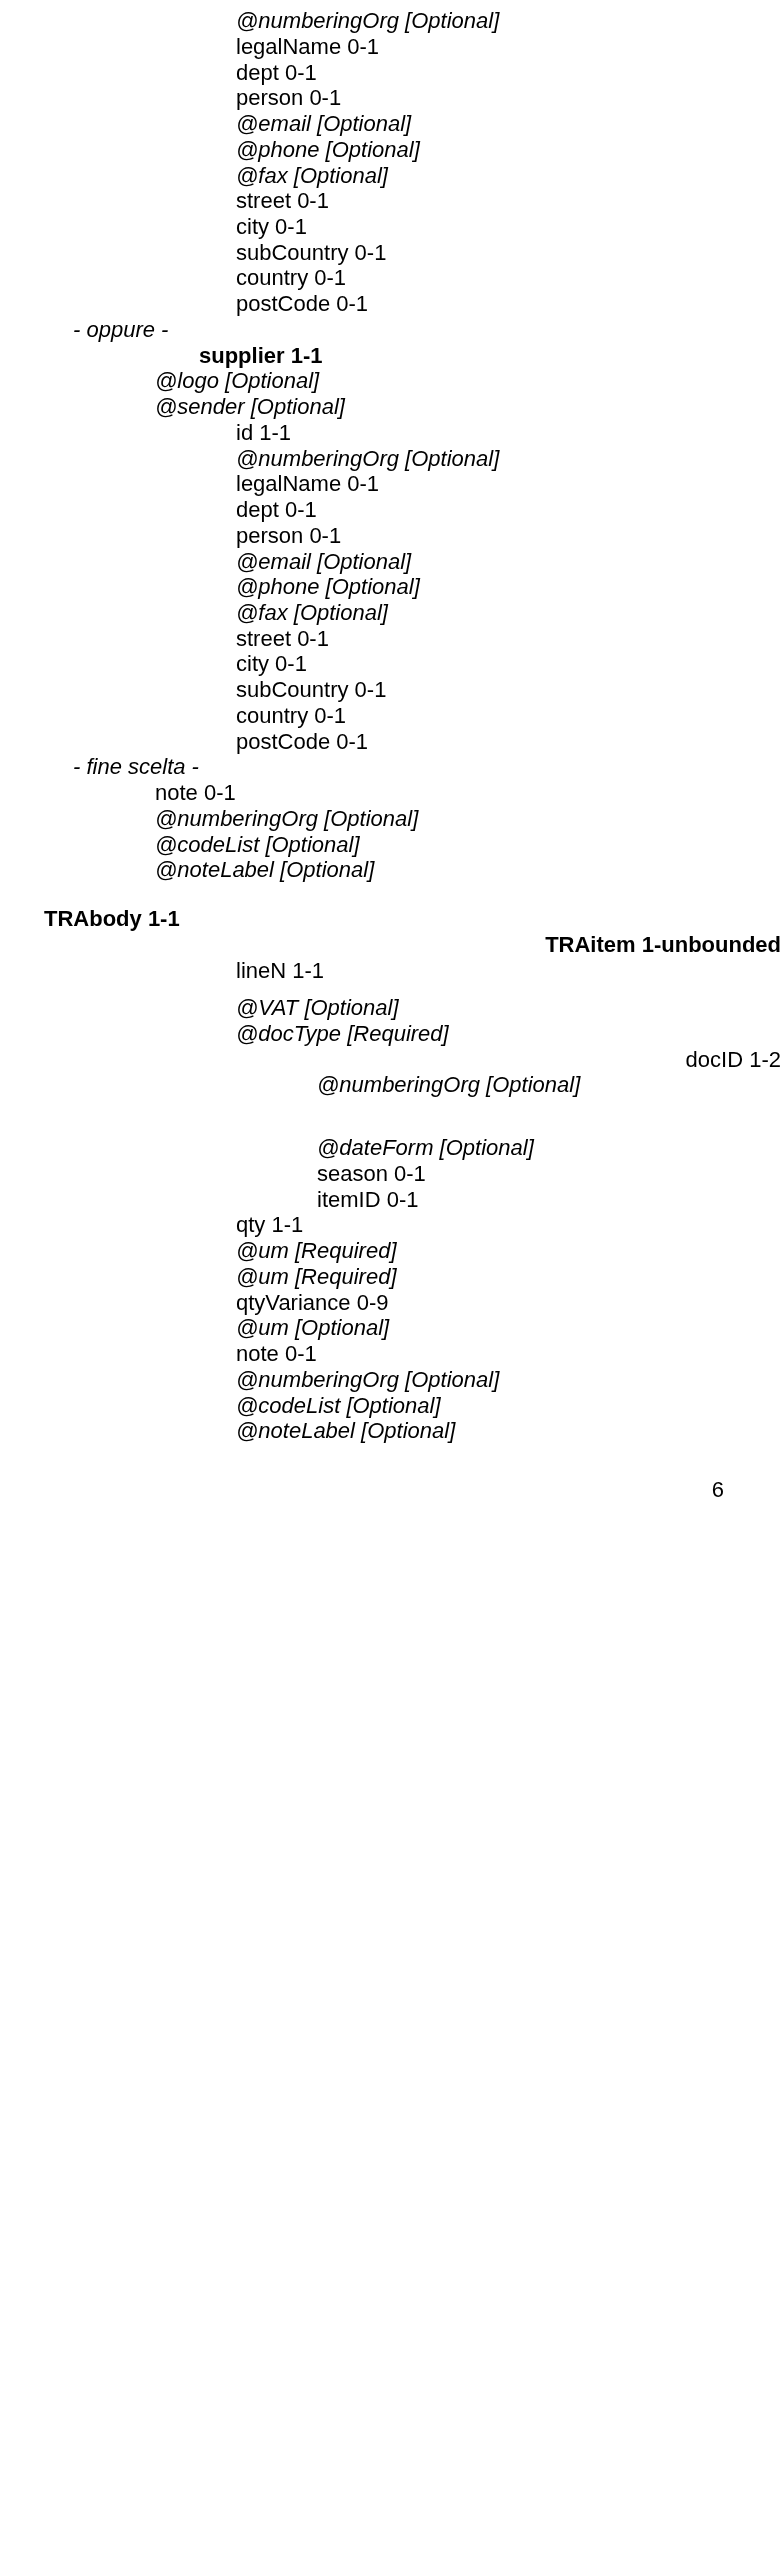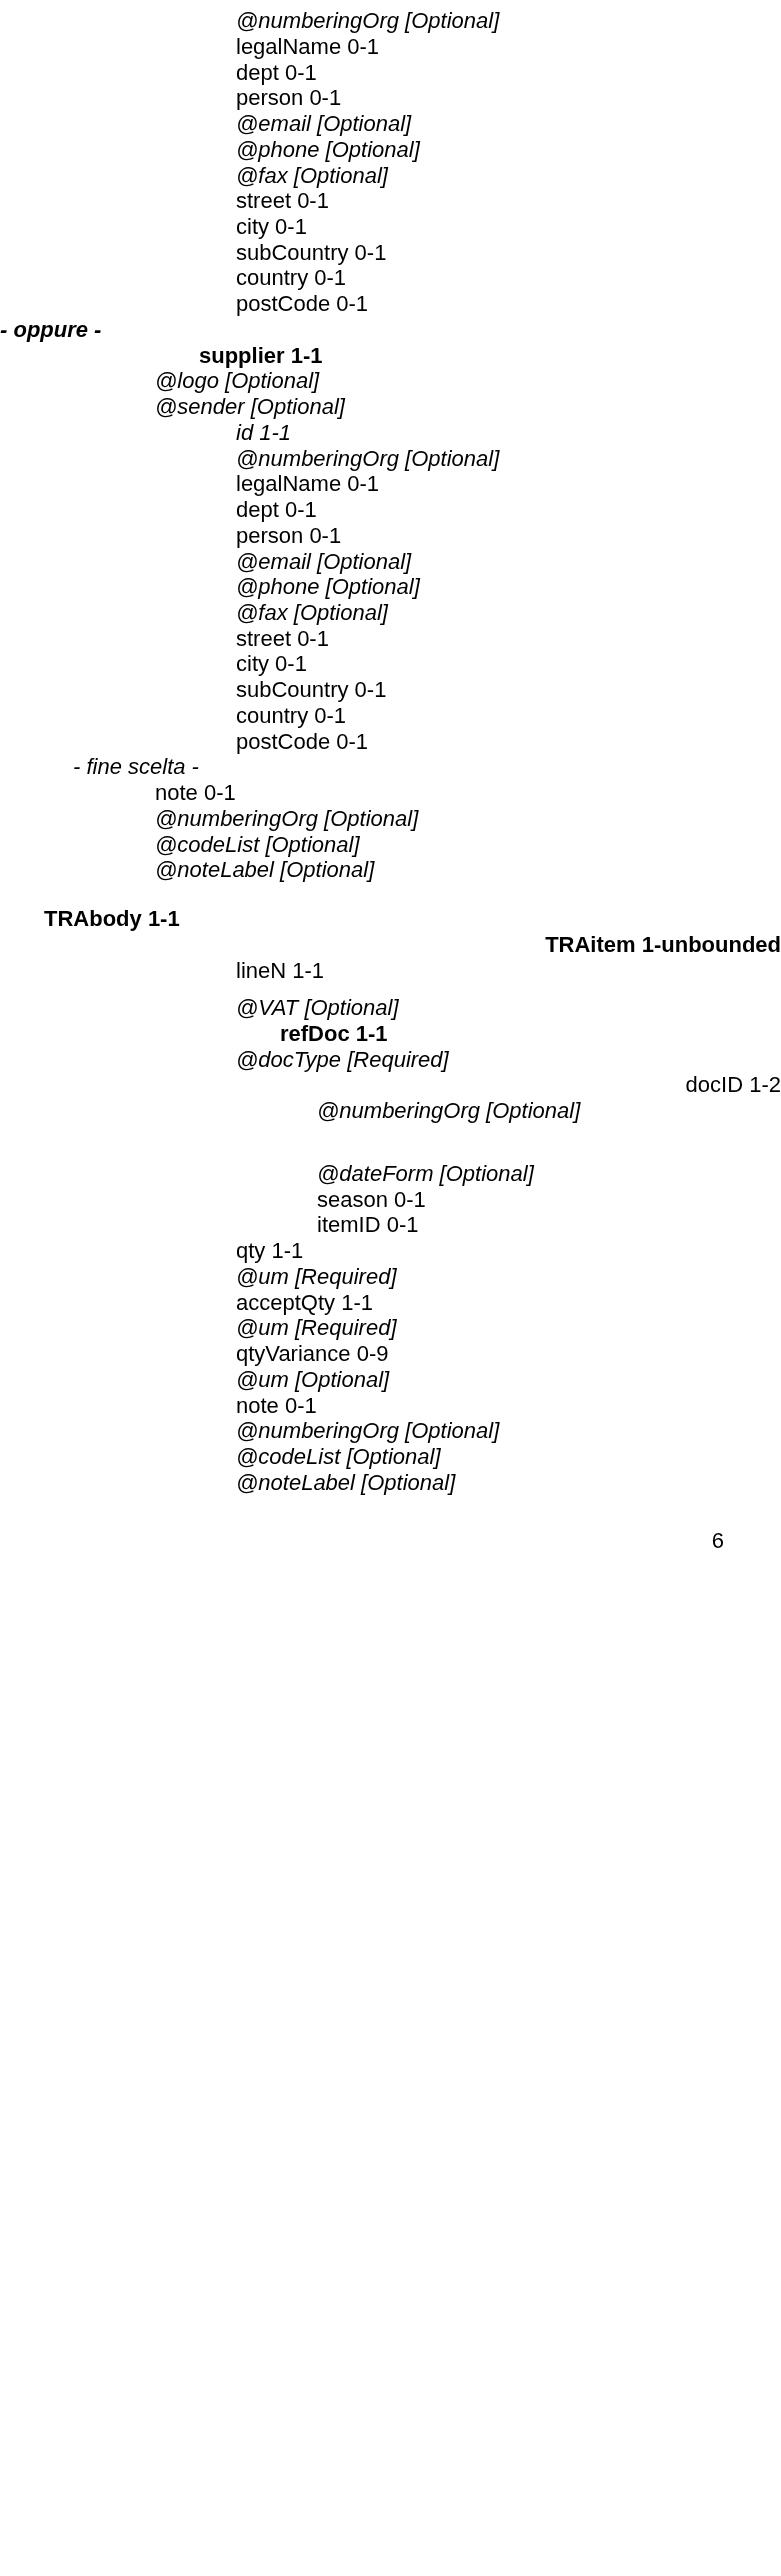--- a/index.html
+++ b/index.html
@@ -37,25 +37,25 @@
       <div class="line " style="padding-left: 236px;">dept 0-1</div>
       <div class="line " style="padding-left: 236px;">person 0-1</div>
       <div class="line i" style="padding-left: 236px;">@email [Optional]</div>
       <div class="line i" style="padding-left: 236px;">@phone [Optional]</div>
       <div class="line i" style="padding-left: 236px;">@fax [Optional]</div>
       <div class="line " style="padding-left: 236px;">street 0-1</div>
       <div class="line " style="padding-left: 236px;">city 0-1</div>
       <div class="line " style="padding-left: 236px;">subCountry 0-1</div>
       <div class="line " style="padding-left: 236px;">country 0-1</div>
       <div class="line " style="padding-left: 236px;">postCode 0-1</div>
-      <div class="line i" style=" font-weight: bold;">- oppure -</div>
+      <div class="line i" style="padding-left: 73px;">- oppure -</div>
       <div class="line b" style="padding-left: 155px;">supplier 1-1</div>
       <div class="line i" style="padding-left: 155px;">@logo [Optional]</div>
       <div class="line i" style="padding-left: 155px;">@sender [Optional]</div>
-      <div class="line " style="padding-left: 236px; font-style: italic;">id 1-1</div>
+      <div class="line " style="padding-left: 236px;">id 1-1</div>
       <div class="line i" style="padding-left: 236px;">@numberingOrg [Optional]</div>
       <div class="line " style="padding-left: 236px;">legalName 0-1</div>
       <div class="line " style="padding-left: 236px;">dept 0-1</div>
       <div class="line " style="padding-left: 236px;">person 0-1</div>
       <div class="line i" style="padding-left: 236px;">@email [Optional]</div>
       <div class="line i" style="padding-left: 236px;">@phone [Optional]</div>
       <div class="line i" style="padding-left: 236px;">@fax [Optional]</div>
       <div class="line " style="padding-left: 236px;">street 0-1</div>
       <div class="line " style="padding-left: 236px;">city 0-1</div>
       <div class="line " style="padding-left: 236px;">subCountry 0-1</div>
@@ -66,30 +66,28 @@
       <div class="line i" style="padding-left: 155px;">@numberingOrg [Optional]</div>
       <div class="line i" style="padding-left: 155px;">@codeList [Optional]</div>
       <div class="line i" style="padding-left: 155px;">@noteLabel [Optional]</div>
     </div>
   <div class="line" style="height:23px"></div>
   <div class="line b" id="sec2header" style="padding-left: 0px;">TRAbody 1-1</div>
   <div id="block2">
       <div class="line b" style="padding-left: 155px; text-align: right;">TRAitem 1-unbounded</div>
       <div class="line " style="padding-left: 236px;">lineN 1-1</div>
       <div class="line i" style="padding-left: 236px; margin-top: 12px;">@VAT [Optional]</div>
-      <div class="line b" style="padding-left: 236px;">refDoc 1-1</div>
       <div class="line i" style="padding-left: 236px;">@docType [Required]</div>
       <div class="line " style="padding-left: 317px; text-align: right;">docID 1-2</div>
       <div class="line i" style="padding-left: 317px;">@numberingOrg [Optional]</div>
       <div class="line i" style="padding-left: 317px; margin-top: 37px;">@dateForm [Optional]</div>
       <div class="line " style="padding-left: 317px;">season 0-1</div>
       <div class="line " style="padding-left: 317px;">itemID 0-1</div>
       <div class="line " style="padding-left: 236px;">qty 1-1</div>
       <div class="line i" style="padding-left: 236px;">@um [Required]</div>
-      <div class="line " style="padding-left: 236px;">acceptQty 1-1</div>
       <div class="line i" style="padding-left: 236px;">@um [Required]</div>
       <div class="line " style="padding-left: 236px;">qtyVariance 0-9</div>
       <div class="line i" style="padding-left: 236px;">@um [Optional]</div>
       <div class="line " style="padding-left: 236px;">note 0-1</div>
       <div class="line i" style="padding-left: 236px;">@numberingOrg [Optional]</div>
       <div class="line i" style="padding-left: 236px;">@codeList [Optional]</div>
       <div class="line i" style="padding-left: 236px;">@noteLabel [Optional]</div>
     </div>
   <div class="pagenum">6</div>
 </div>

